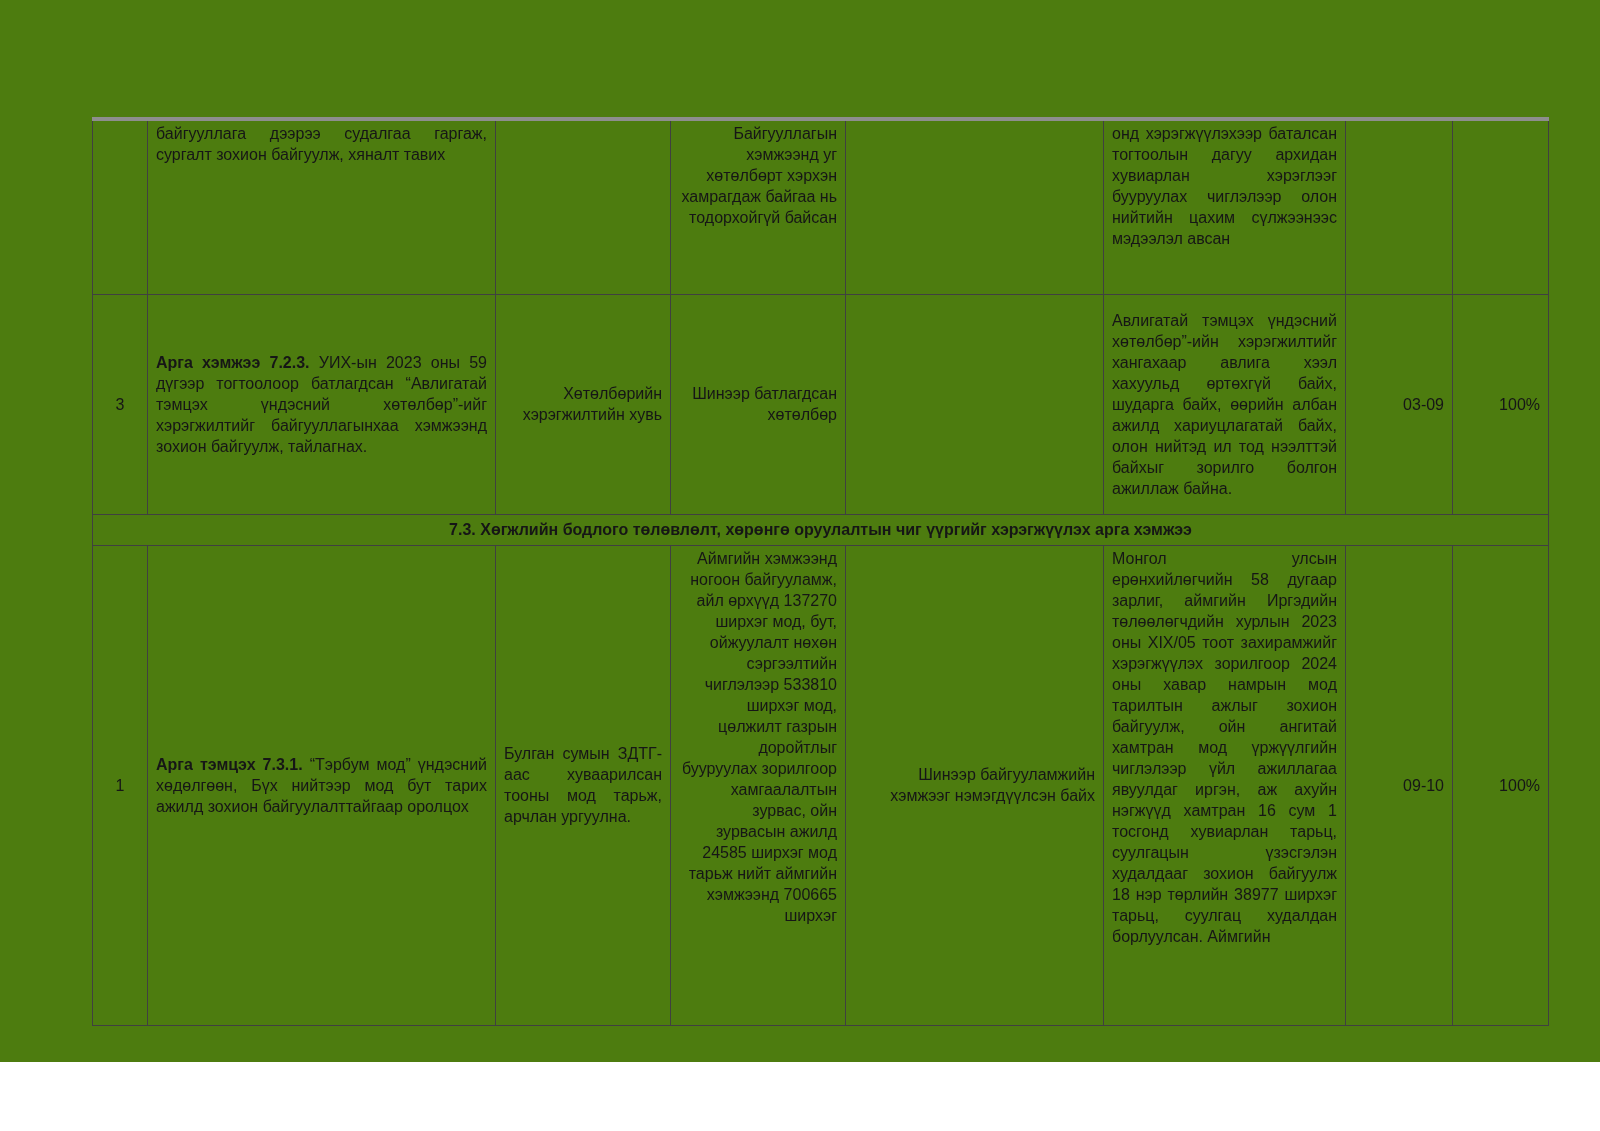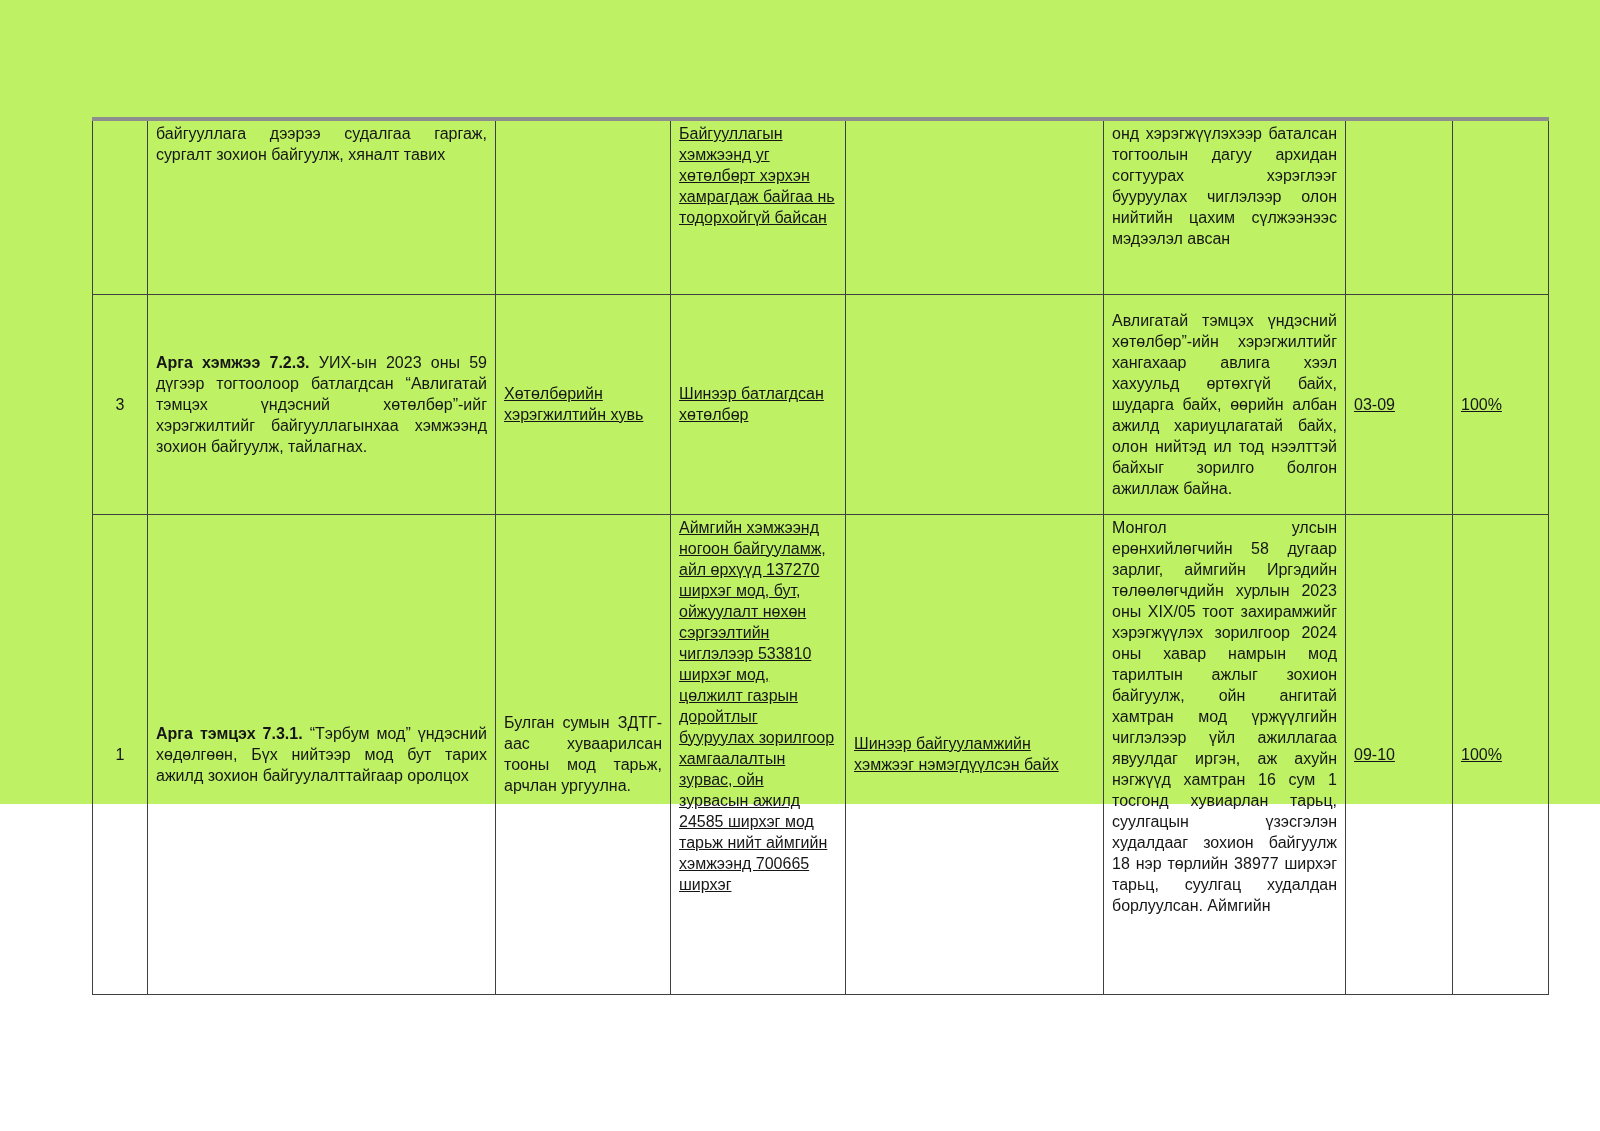--- a/index.html
+++ b/index.html
@@ -1,39 +1,39 @@
 <!DOCTYPE html>
 <html><head>
 <meta charset="utf-8">
 <style>
   html,body{margin:0;padding:0;}
   body{
     width:1600px;height:1131px;background:#ffffff;position:relative;
     font-family:"Liberation Sans", sans-serif;color:#1b1b1b;
   }
-  .page{position:absolute;left:0;top:0;width:1600px;height:804px;background:#bef264;}
+  .page{position:absolute;left:0;top:0;width:1600px;height:1062px;background:#4d7c0f;}
   .table-wrap{position:absolute;left:92px;top:117px;}
   table.doc{
     border-collapse:collapse;table-layout:fixed;width:1456px;
     font-size:16px;line-height:21px;color:#161616;
   }
   table.doc td{
     border:1.5px solid #404040;
     padding:2px 8px;
     vertical-align:middle;
     overflow:hidden;
     word-wrap:break-word;
   }
   tr.rowA{height:175px;}
   tr.rowA td{border-top:4px solid #8e8e8e;vertical-align:top;}
   tr.rowB{height:220px;}
   tr.rowSec{height:31px;}
   tr.rowC{height:480px;}
   .vtop{vertical-align:top !important;margin-top:24px;}
-  .ctr{text-align:left;text-decoration:underline;}
+  .ctr{text-align:right;}
   .just{text-align:justify;}
   .num{text-align:center;}
   .sec-header{
     font-weight:bold;text-align:center;font-size:16px;padding:3px 6px;
   }
   b.lead{font-weight:bold;}
   .clip{max-height:474px;overflow:hidden;}
 </style>
 </head>
 <body>
@@ -57,21 +57,21 @@
         <td class="num"></td>
         <td class="just">
           <span>байгууллага дээрээ судалгаа гаргаж, сургалт зохион байгуулж, хяналт тавих</span>
         </td>
         <td></td>
         <td class="ctr">
           <span>Байгууллагын хэмжээнд уг хөтөлбөрт хэрхэн хамрагдаж байгаа нь тодорхойгүй байсан</span>
         </td>
         <td></td>
         <td class="just">
-          <span>онд хэрэгжүүлэхээр баталсан тогтоолын дагуу архидан согтуурах хэрэглээг бууруулах чиглэлээр олон нийтийн цахим сүлжээнээс мэдээлэл авсан</span>
+          <span>онд хэрэгжүүлэхээр баталсан тогтоолын дагуу архидан хувиарлан хэрэглээг бууруулах чиглэлээр олон нийтийн цахим сүлжээнээс мэдээлэл авсан</span>
         </td>
         <td class="ctr"></td>
         <td class="ctr"></td>
       </tr>
 
       <tr class="rowB">
         <td class="num">
           <span>3</span>
         </td>
         <td class="just">
@@ -89,20 +89,23 @@
           <span>Авлигатай тэмцэх үндэсний хөтөлбөр”-ийн хэрэгжилтийг хангахаар авлига хээл хахуульд өртөхгүй байх, шударга байх, өөрийн албан ажилд хариуцлагатай байх, олон нийтэд ил тод нээлттэй байхыг зорилго болгон ажиллаж байна.</span>
         </td>
         <td class="ctr">
           <span>03-09</span>
         </td>
         <td class="ctr">
           <span>100%</span>
         </td>
       </tr>
 
+      <tr class="rowSec">
+        <td class="sec-header" colspan="8">7.3. Хөгжлийн бодлого төлөвлөлт, хөрөнгө оруулалтын чиг үүргийг хэрэгжүүлэх арга хэмжээ</td>
+      </tr>
 
       <tr class="rowC">
         <td class="num">
           <span>1</span>
         </td>
         <td class="just">
           <b class="lead">Арга тэмцэх 7.3.1.</b>
           <span>“Тэрбум мод” үндэсний хөдөлгөөн, Бүх нийтээр мод бут тарих ажилд зохион байгуулалттайгаар оролцох</span>
         </td>
         <td class="just">

